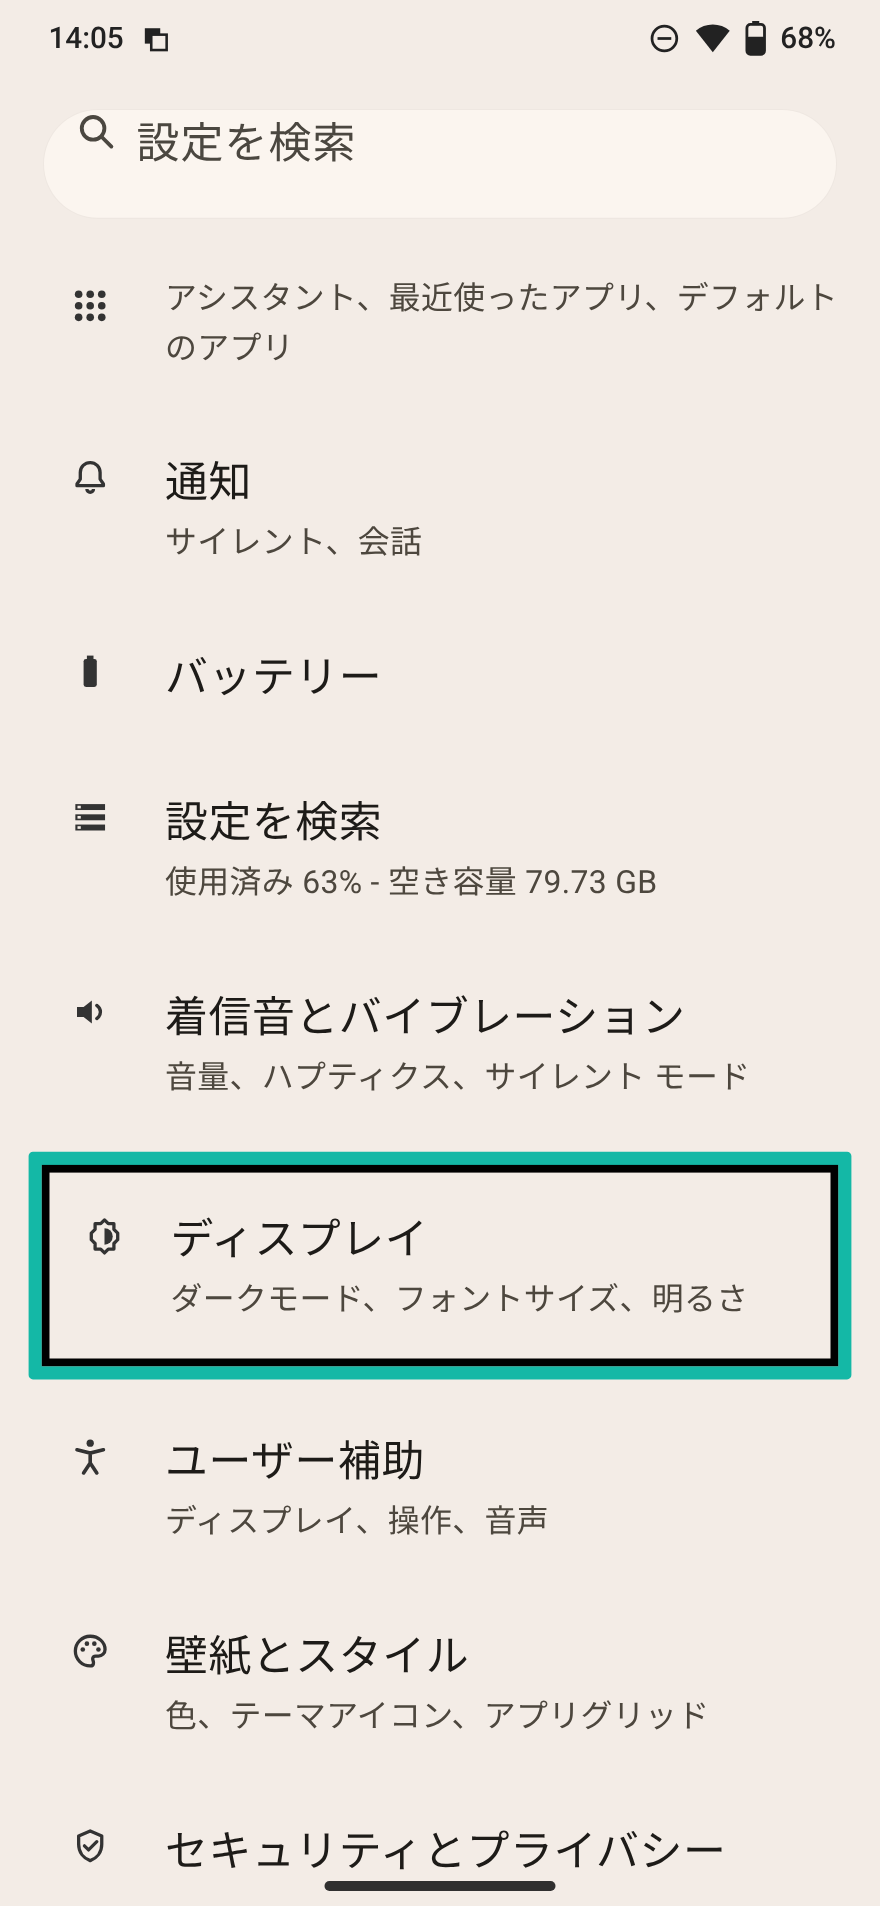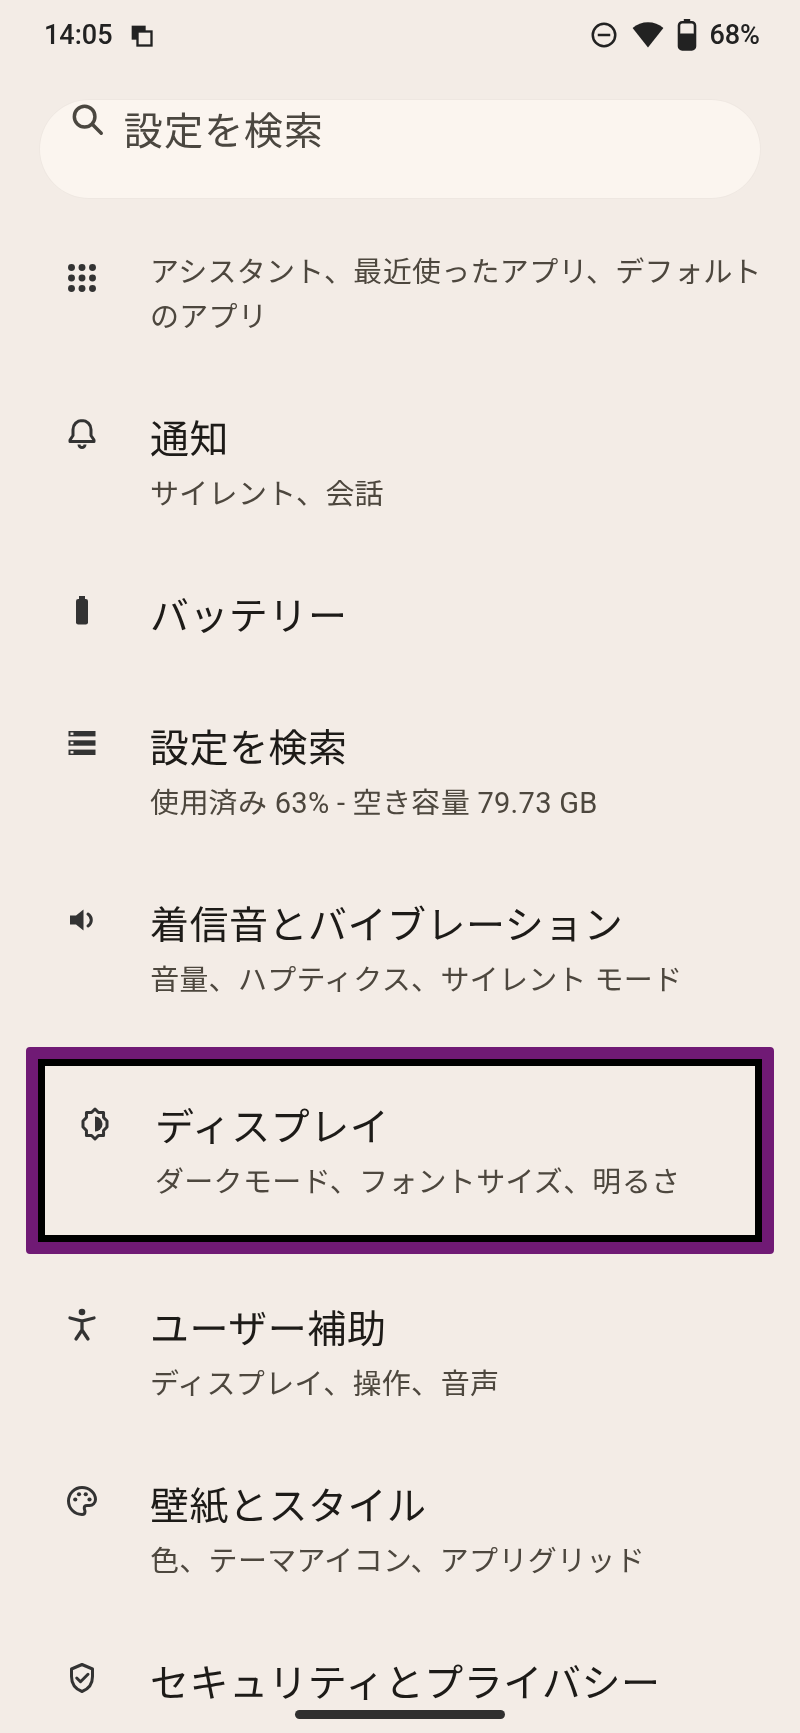--- a/index.html
+++ b/index.html
@@ -16,21 +16,21 @@
     
     .items { }
     .item { display:flex; align-items:flex-start; padding:34px 16px 34px 58px; gap:44px; }
     .icon-slot { width:48px; min-width:48px; display:flex; align-items:center; justify-content:center; margin-top:8px; }
     .icon-slot svg { color:#333; }
     .texts { flex:1; min-width:0; }
     .title { font-size:39px; font-weight:400; color:#1d1b18; margin-bottom:8px; letter-spacing:0.5px; }
     .sub { font-size:29px; color:#4d473e; line-height:1.55; letter-spacing:0.3px; }
     .item.first .icon-slot { margin-top:10px; }
     
-    .hl-frame { margin:10px 26px; border:12px solid #701a75; border-radius:4px; }
+    .hl-frame { margin:10px 26px; border:12px solid #14b8a6; border-radius:4px; }
     .hl-frame .item { border:7px solid #000; padding:30px 28px 30px 26px; gap:36px; }
     .hl-frame .icon-slot { margin-top:10px; }
     
     .nav-handle { position:absolute; bottom:14px; left:50%; transform:translateX(-50%); width:210px; height:9px; border-radius:5px; background:#1b1b1b; opacity:.9; }
     body { position:relative; }
   </style>
 </head>
 <body>
 
 <div class="status-bar">

